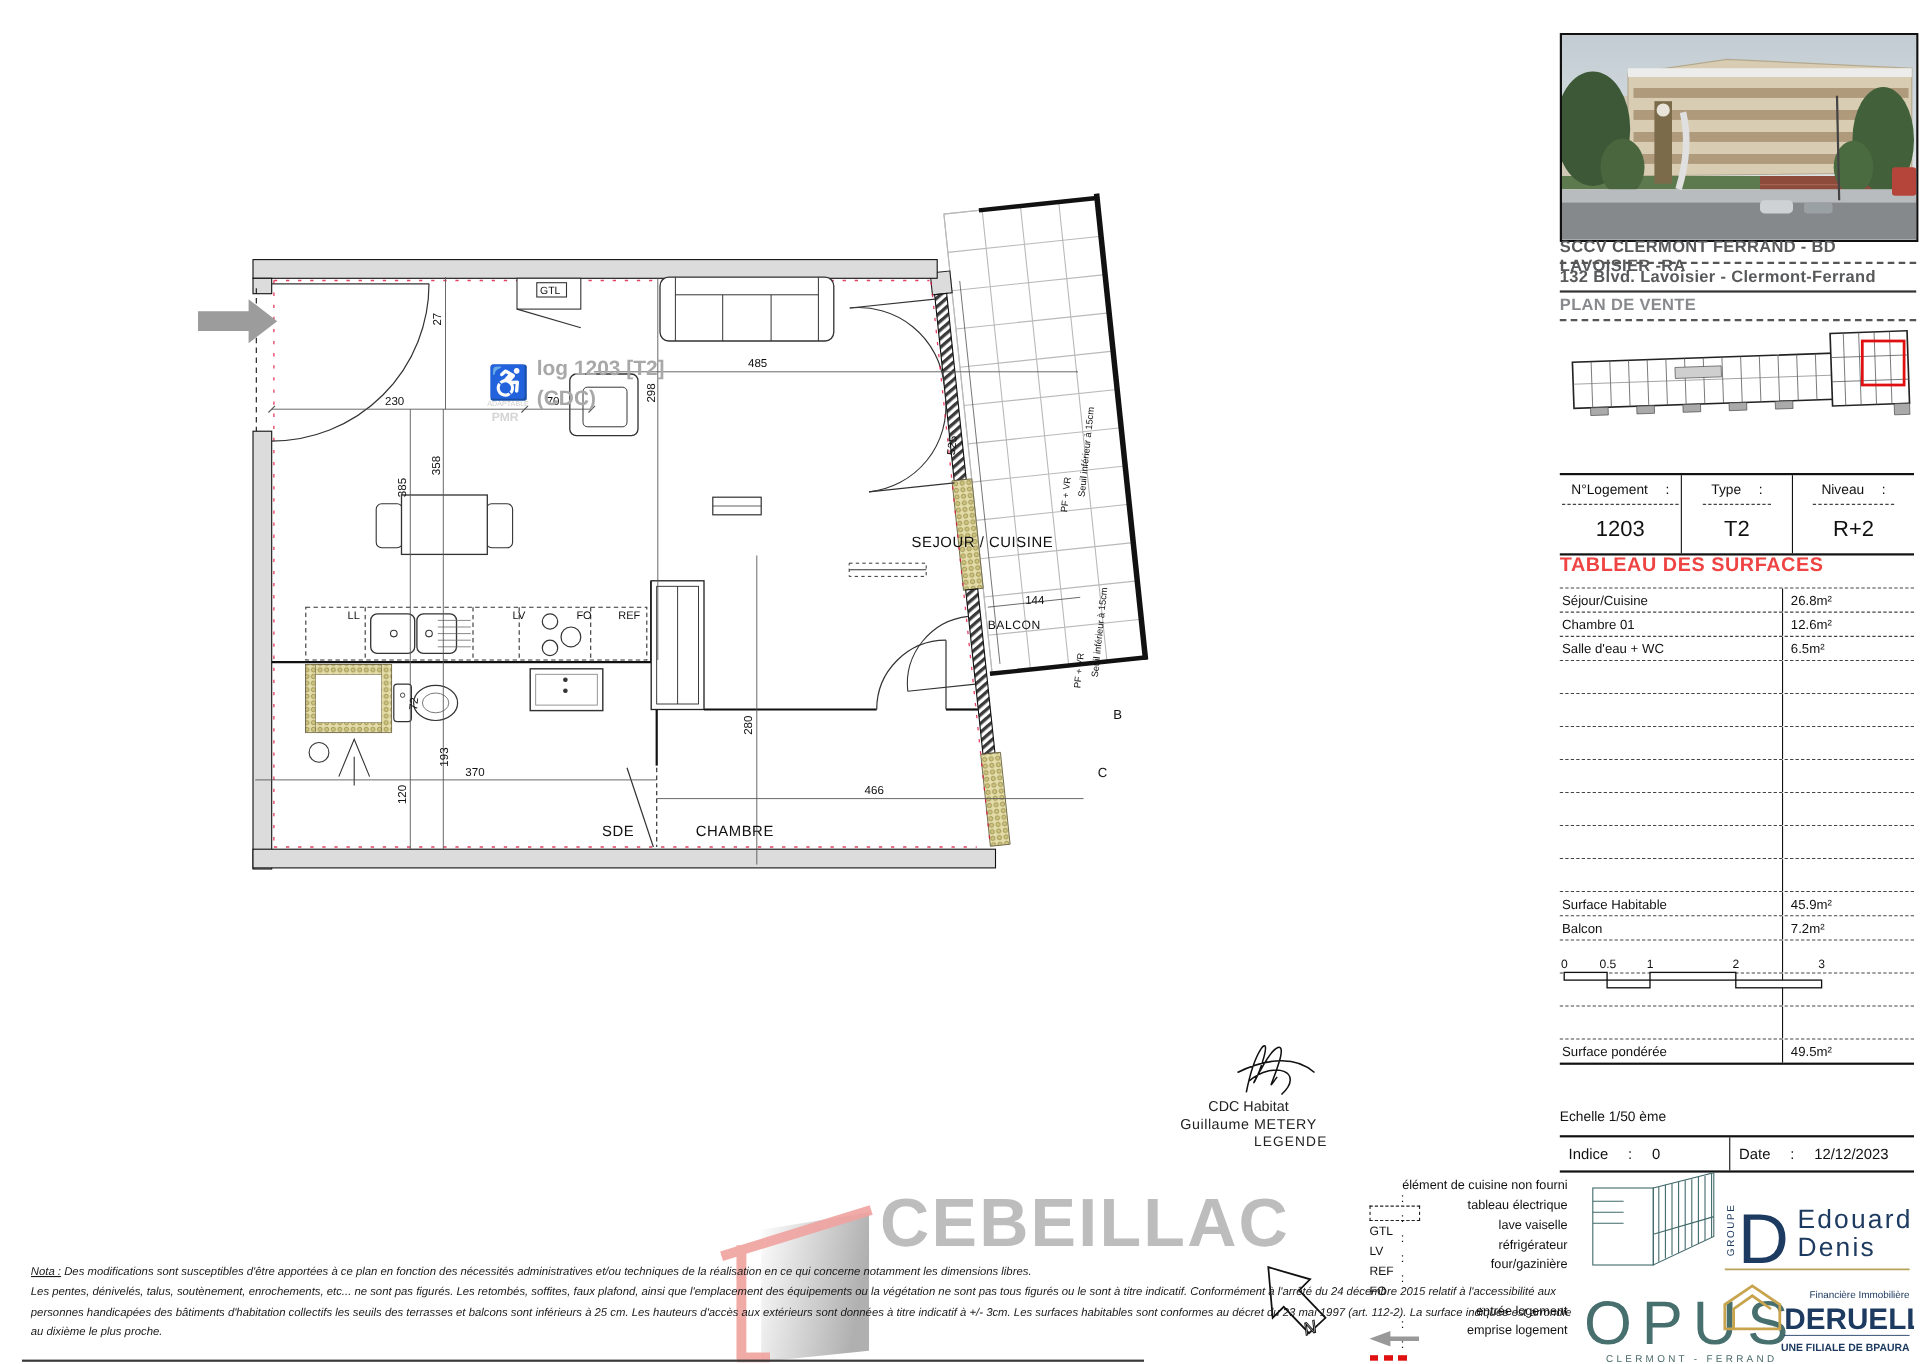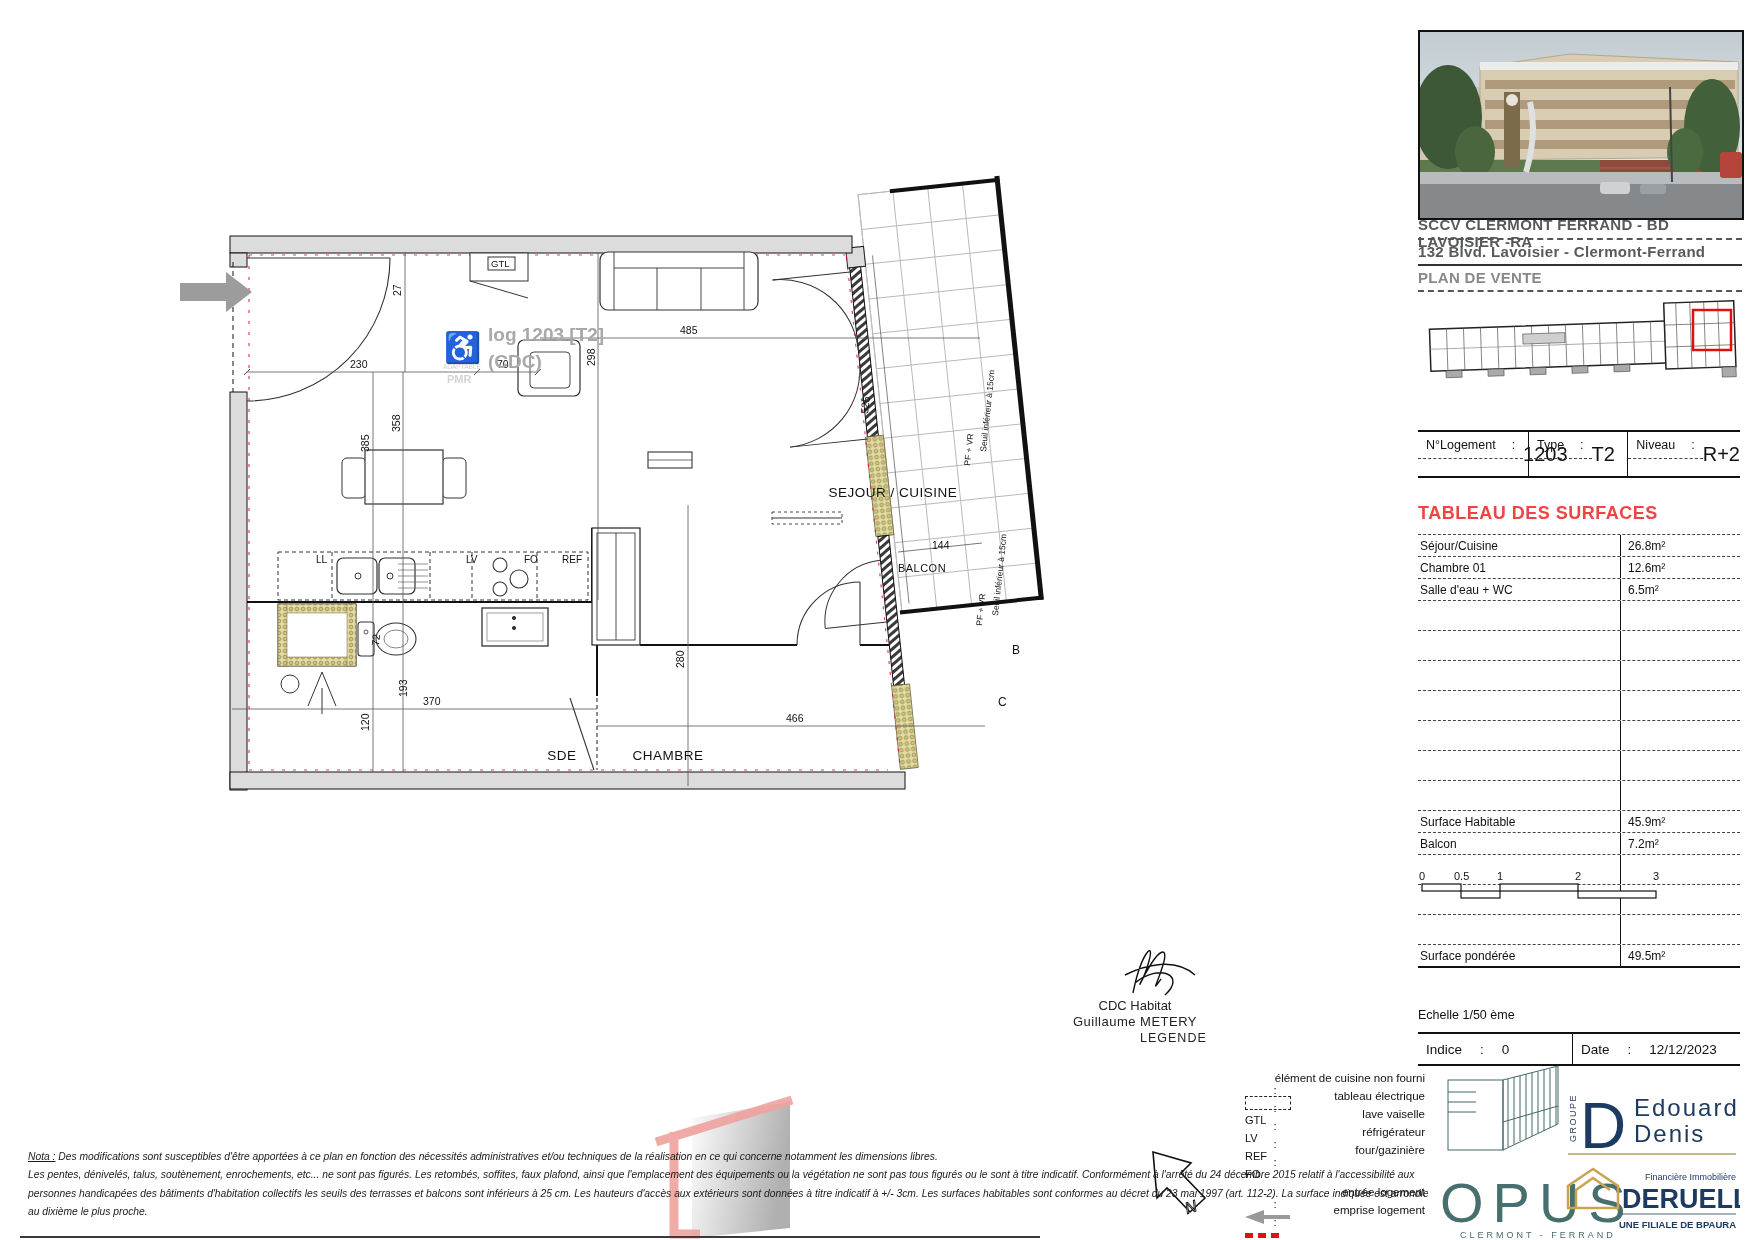--- a/index.html
+++ b/index.html
@@ -6,21 +6,21 @@
   .page{position:relative;width:1755px;height:1240px;background:#fff;overflow:hidden;
         font-family:"Liberation Sans",sans-serif;color:#111;}
   .abs{position:absolute;}
   
   .photo{left:1418px;top:30px;width:322px;height:186px;border:2px solid #111;}
   .hdr{left:1418px;width:324px;font-weight:bold;font-size:15px;color:#58595b;letter-spacing:.3px;}
   .hline{left:1418px;width:324px;height:0;}
   .hline.dash{border-top:2px dashed #555;}
   .hline.solid{border-top:2px solid #333;}
   .unit-table{left:1418px;top:430px;width:322px;border-top:2px solid #111;border-bottom:2px solid #111;display:flex;}
-  .unit-col{display:flex;flex-direction:row;}
+  .unit-col{display:flex;flex-direction:column;align-items:center;}
   .unit-col+.unit-col{border-left:1.5px solid #111;}
   .unit-head{height:26px;display:flex;align-items:center;gap:16px;padding:0 8px;font-size:12.5px;border-bottom:1.5px dashed #444;}
   .unit-val{height:44px;display:flex;align-items:center;justify-content:center;font-size:20px;}
   .surf-title{left:1418px;top:503px;font-size:18px;font-weight:bold;color:#ef4444;letter-spacing:.5px;}
   .surf-table{left:1418px;top:534px;width:322px;border-top:1px dashed #444;}
   .srow{display:flex;height:21px;border-bottom:1px dashed #444;}
   .srow.empty{height:29px;}
   .srow.last{border-bottom:2px solid #111;}
   .scell-l{width:200px;border-right:1.5px solid #111;font-size:12px;display:flex;align-items:center;padding-left:2px;}
   .scell-v{flex:1;font-size:12px;display:flex;align-items:center;padding-left:7px;}
@@ -536,20 +536,21 @@
           <stop offset="1" stop-color="#9c9c9c"></stop>
         </linearGradient>
       </defs>
     <polygon points="52,30 150,14 150,140 52,150" fill="url(#wg)" opacity="0.8"></polygon>
     <g stroke="#f0a29e" stroke-width="9" fill="none" opacity="0.9">
       <path d="M16,54 L152,12"></path>
       <path d="M34,44 L34,148"></path>
       <path d="M30,146 L60,146"></path>
     </g>
   </svg>
+  <div class="abs wm1">CEBEILLAC</div>
 
   <div class="abs nota">
     <div><span class="nota-label">Nota :</span><span> Des modifications sont susceptibles d'être apportées à ce plan en fonction des nécessités administratives et/ou techniques de la réalisation en ce qui concerne notamment les dimensions libres.</span></div>
     <div>Les pentes, dénivelés, talus, soutènement, enrochements, etc... ne sont pas figurés. Les retombés, soffites, faux plafond, ainsi que l'emplacement des équipements ou la végétation ne sont pas tous figurés ou le sont à titre indicatif. Conformément à l'arrêté du 24 décembre 2015 relatif à l'accessibilité aux</div>
     <div>personnes handicapées des bâtiments d'habitation collectifs les seuils des terrasses et balcons sont inférieurs à 25 cm. Les hauteurs d'accès aux extérieurs sont données à titre indicatif à +/- 3cm. Les surfaces habitables sont conformes au décret du 23 mai 1997 (art. 112-2). La surface indiquée est arrondie</div>
     <div>au dixième le plus proche.</div>
   </div>
   <div class="abs bottom-rule"></div>
 
 </div>

